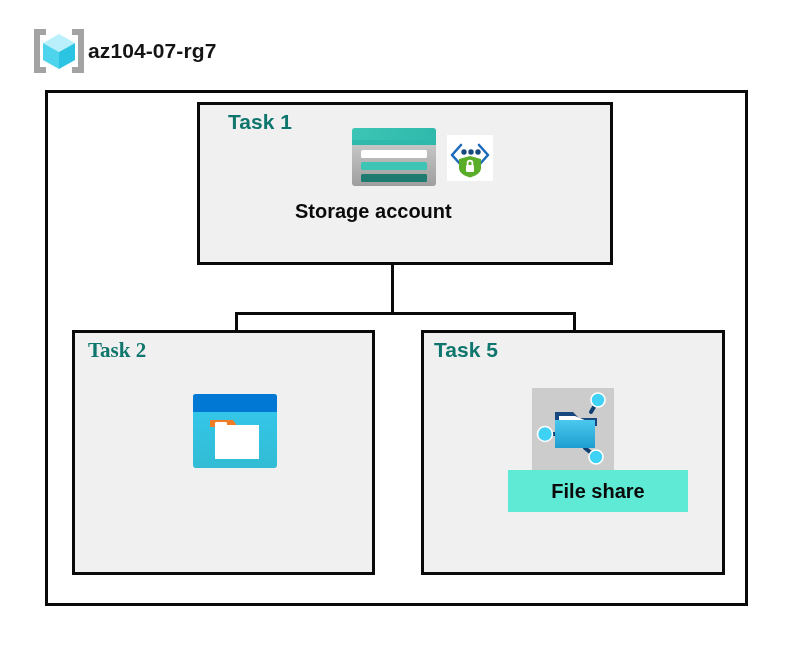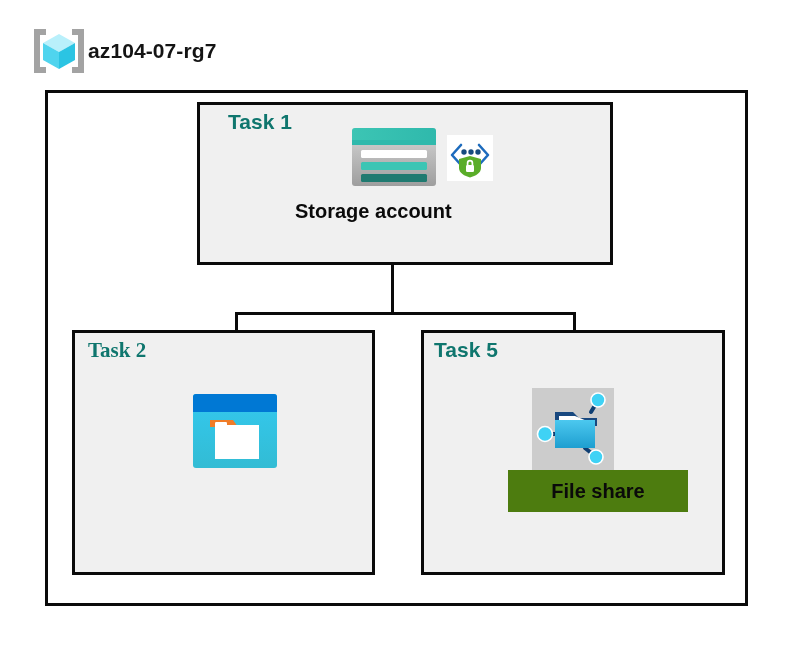--- a/index.html
+++ b/index.html
@@ -85,21 +85,21 @@
     font-weight: bold;
     color: #0a0a0a;
     white-space: nowrap;
     text-align: right;
   }
   #storage-label { left: 295px; top: 200px; }
   #blob-label    { left: 150px; top: 485px; }
   #fileshare-label {
     left: 508px; top: 470px;
     width: 180px; height: 42px;
-    background: #4d7c0f;
+    background: #5eead4;
     display: flex; align-items: center; justify-content: center;
   }
 
   
   #fileshare-icon-bg {
     position: absolute;
     left: 532px; top: 388px;
     width: 82px; height: 84px;
     background: #cccccc;
   }

